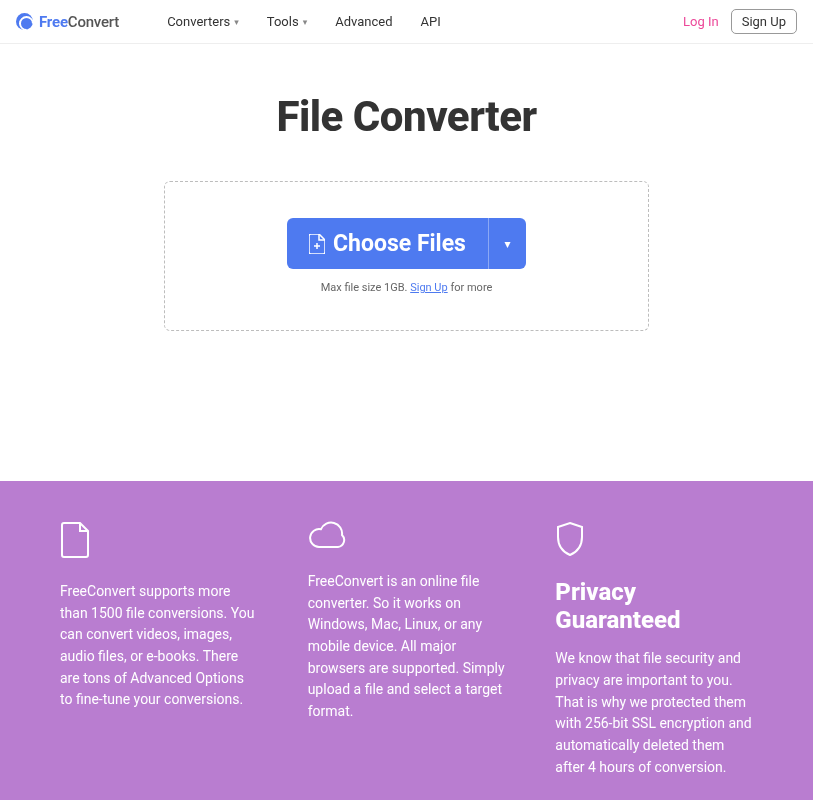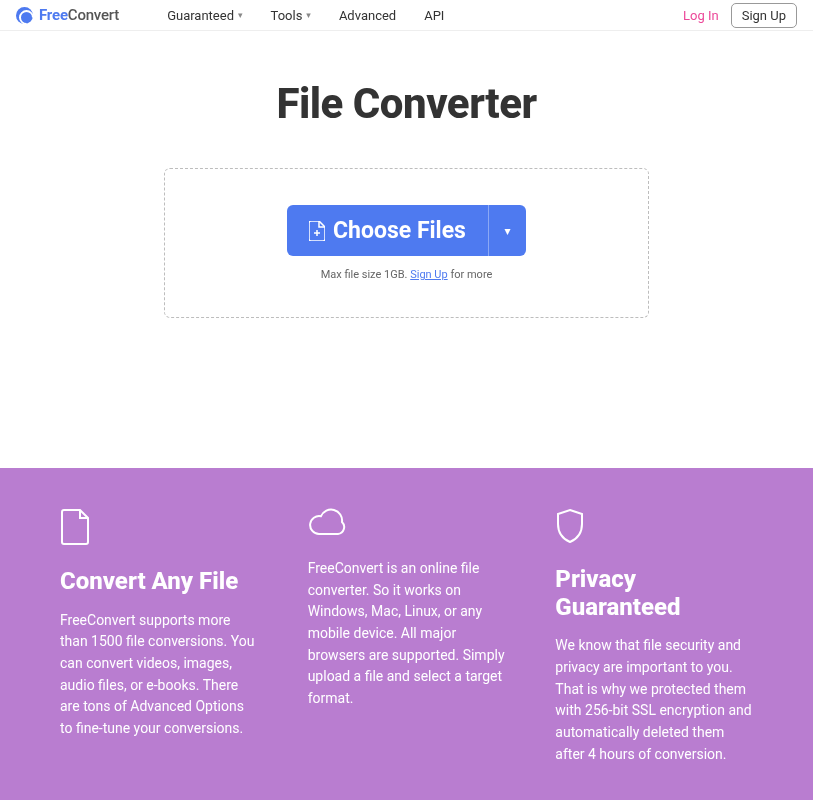--- a/index.html
+++ b/index.html
@@ -9,21 +9,21 @@
     background: #fff;
     width: 813px;
   }
 
   
   .header {
     display: flex;
     align-items: center;
     padding: 6px 16px;
     border-bottom: 1px solid #eee;
-    height: 31px;
+    height: 44px;
   }
   .logo {
     display: flex;
     align-items: center;
     gap: 6px;
     cursor: pointer;
   }
   .logo-mark {
     width: 17px; height: 17px;
     background: #4e7af0;
@@ -133,21 +133,21 @@
 <div class="header">
   <div class="logo">
     <div class="logo-mark"></div>
     <div class="logo-text">
       <span class="free">Free</span><span class="conv">Convert</span>
     </div>
   </div>
 
   <div class="nav">
     <div class="nav-item">
-      <span>Guaranteed</span>
+      <span>Converters</span>
       <span class="chevron">▾</span>
     </div>
     <div class="nav-item">
       <span>Tools</span>
       <span class="chevron">▾</span>
     </div>
     <div class="nav-item">
       <span>Advanced</span>
     </div>
     <div class="nav-item">
@@ -188,21 +188,20 @@
 
 <div class="features">
 
   <div class="feature">
     <div class="ficon">
       <svg width="32" height="38" viewBox="0 0 32 38" fill="none">
         <path d="M4 2h16l8 8v24a2 2 0 0 1-2 2H4a2 2 0 0 1-2-2V4a2 2 0 0 1 2-2z" stroke="#fff" stroke-width="2"></path>
         <path d="M20 2v8h8" stroke="#fff" stroke-width="2"></path>
       </svg>
     </div>
-    <h2>Convert Any File</h2>
     <p>FreeConvert supports more than 1500 file conversions. You can convert videos, images, audio files, or e-books. There are tons of Advanced Options to fine-tune your conversions.</p>
   </div>
 
   <div class="feature">
     <div class="ficon">
       <svg width="40" height="28" viewBox="0 0 40 28" fill="none">
         <path d="M30 26H11a9 9 0 1 1 2-17.8A11 11 0 0 1 34 14a7 7 0 0 1-4 12z" stroke="#fff" stroke-width="2"></path>
       </svg>
     </div>
     <p>FreeConvert is an online file converter. So it works on Windows, Mac, Linux, or any mobile device. All major browsers are supported. Simply upload a file and select a target format.</p>

